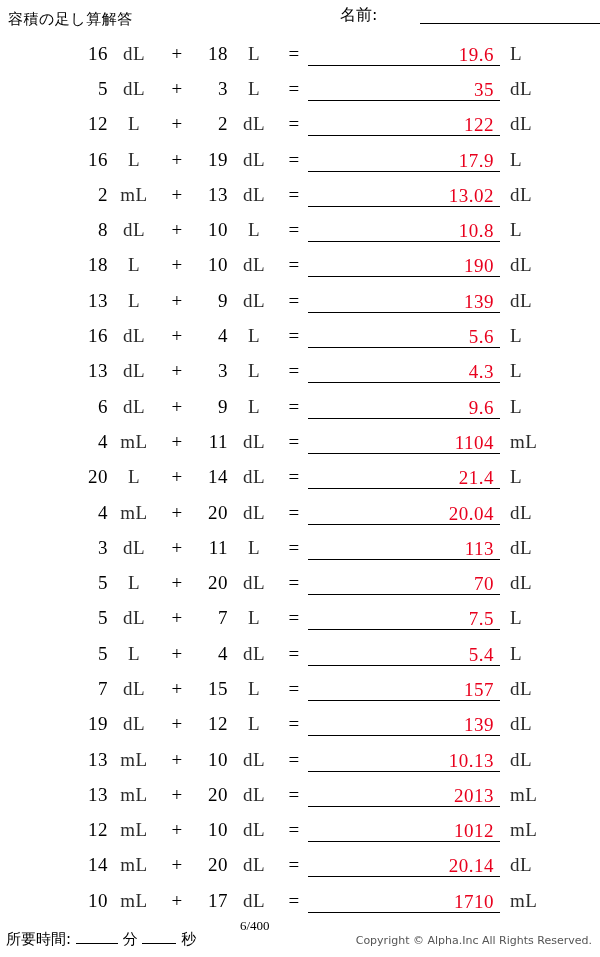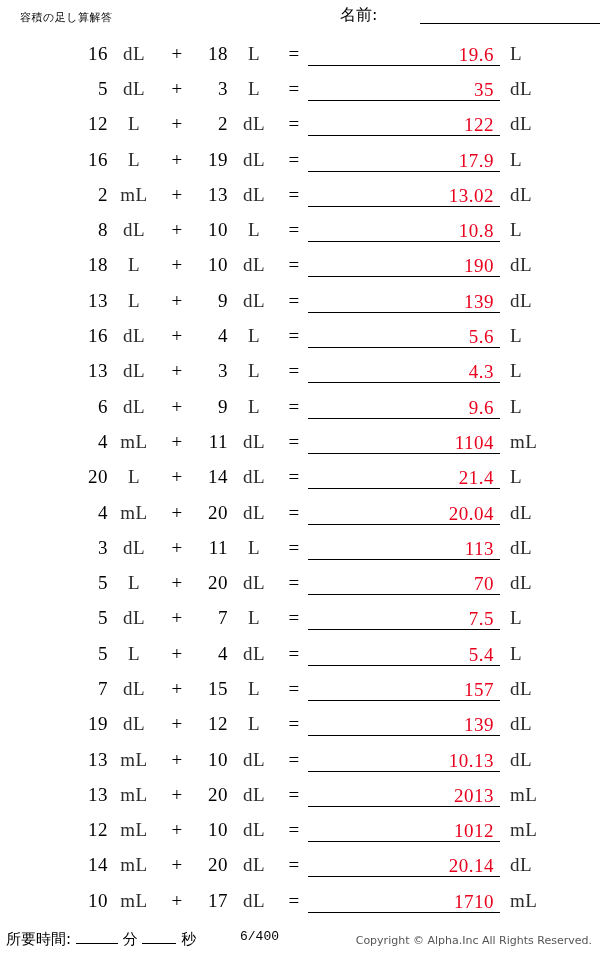--- a/index.html
+++ b/index.html
@@ -17,23 +17,23 @@
     overflow: hidden;
   }
 
   
   .header {
     position: relative;
     height: 34px;
   }
   .worksheet-title {
     position: absolute;
-    left: 20px;
+    left: 8px;
     top: 10px;
-    font-size: 11px;
+    font-size: 15px;
     font-family: "DejaVu Sans", sans-serif;
     letter-spacing: 0.5px;
     white-space: nowrap;
   }
   .name-area {
     position: absolute;
     left: 340px;
     top: 6px;
     display: flex;
     align-items: flex-end;
@@ -144,23 +144,23 @@
     border-bottom: 1px solid #000;
   }
   .time-blank2 {
     display: inline-block;
     width: 34px;
     border-bottom: 1px solid #000;
   }
   .page-num {
     position: absolute;
     left: 240px;
-    bottom: 7px;
+    bottom: 17px;
     font-size: 13px;
-    font-family: Liberation Mono, monospace;
+    font-family: Liberation Serif, serif;
   }
   .copyright {
     position: absolute;
     right: 8px;
     bottom: 4px;
     font-size: 11px;
     font-family: "DejaVu Sans", sans-serif;
     color: #555555;
     white-space: nowrap;
   }

